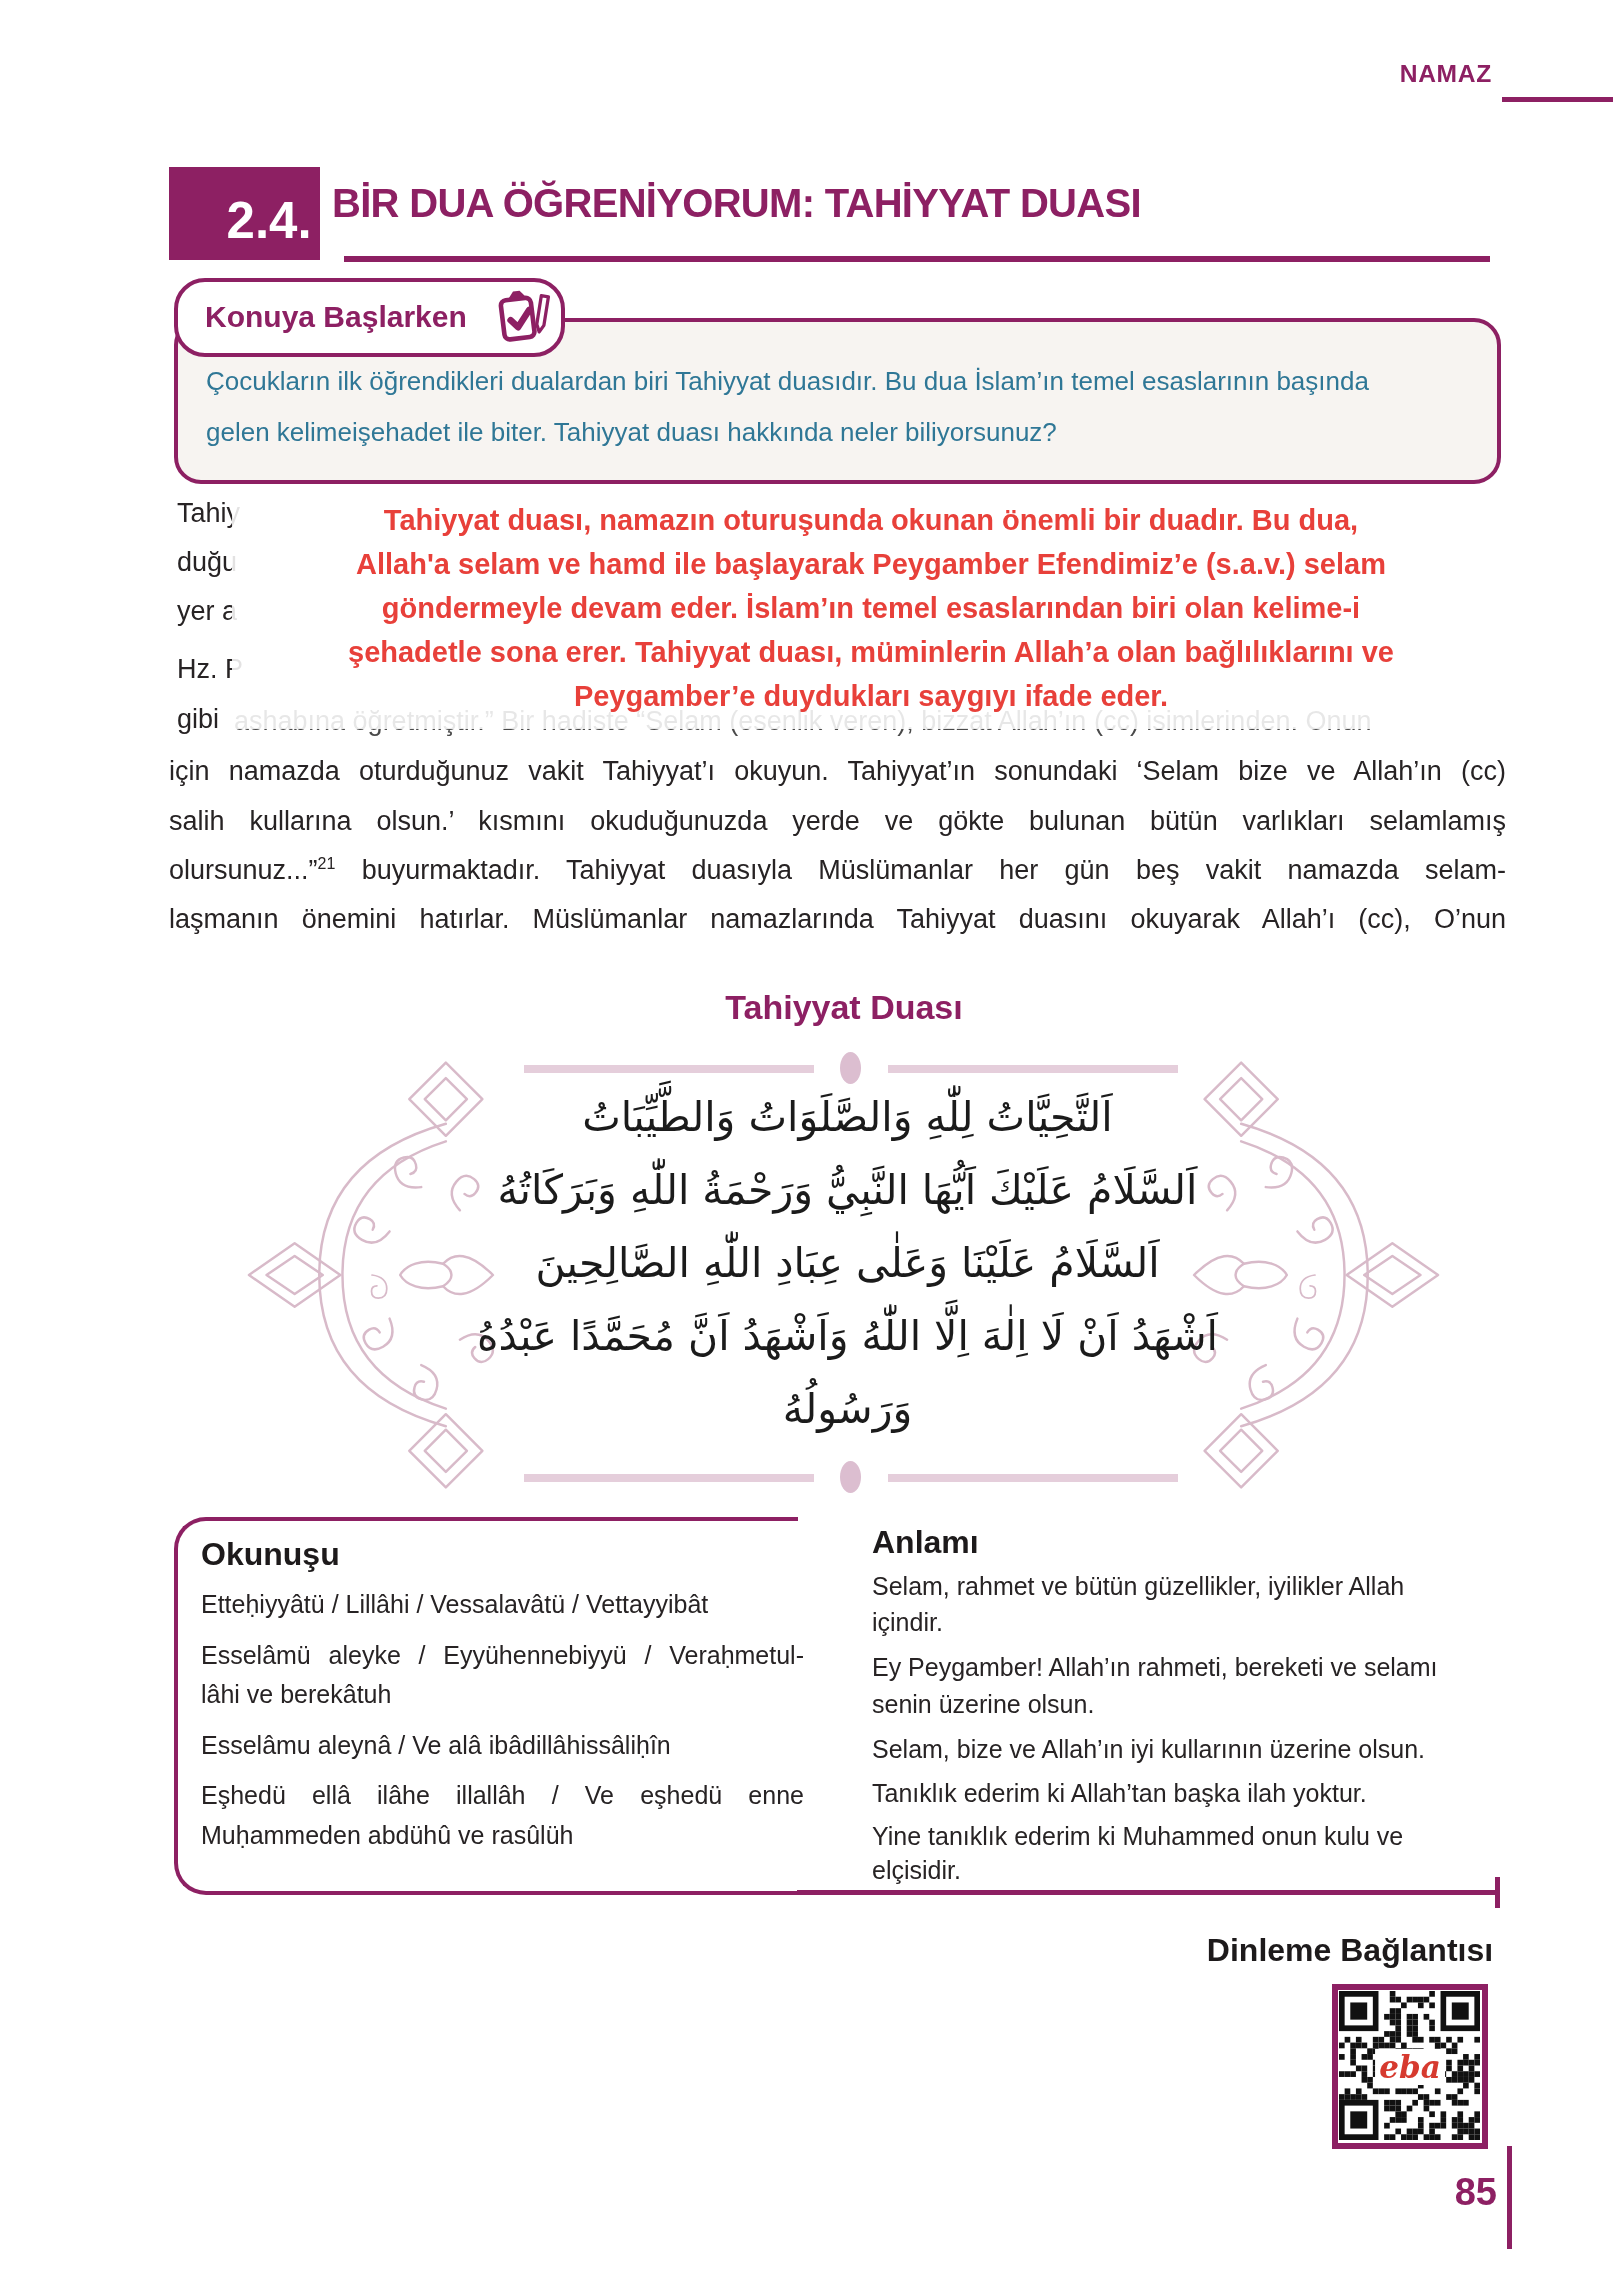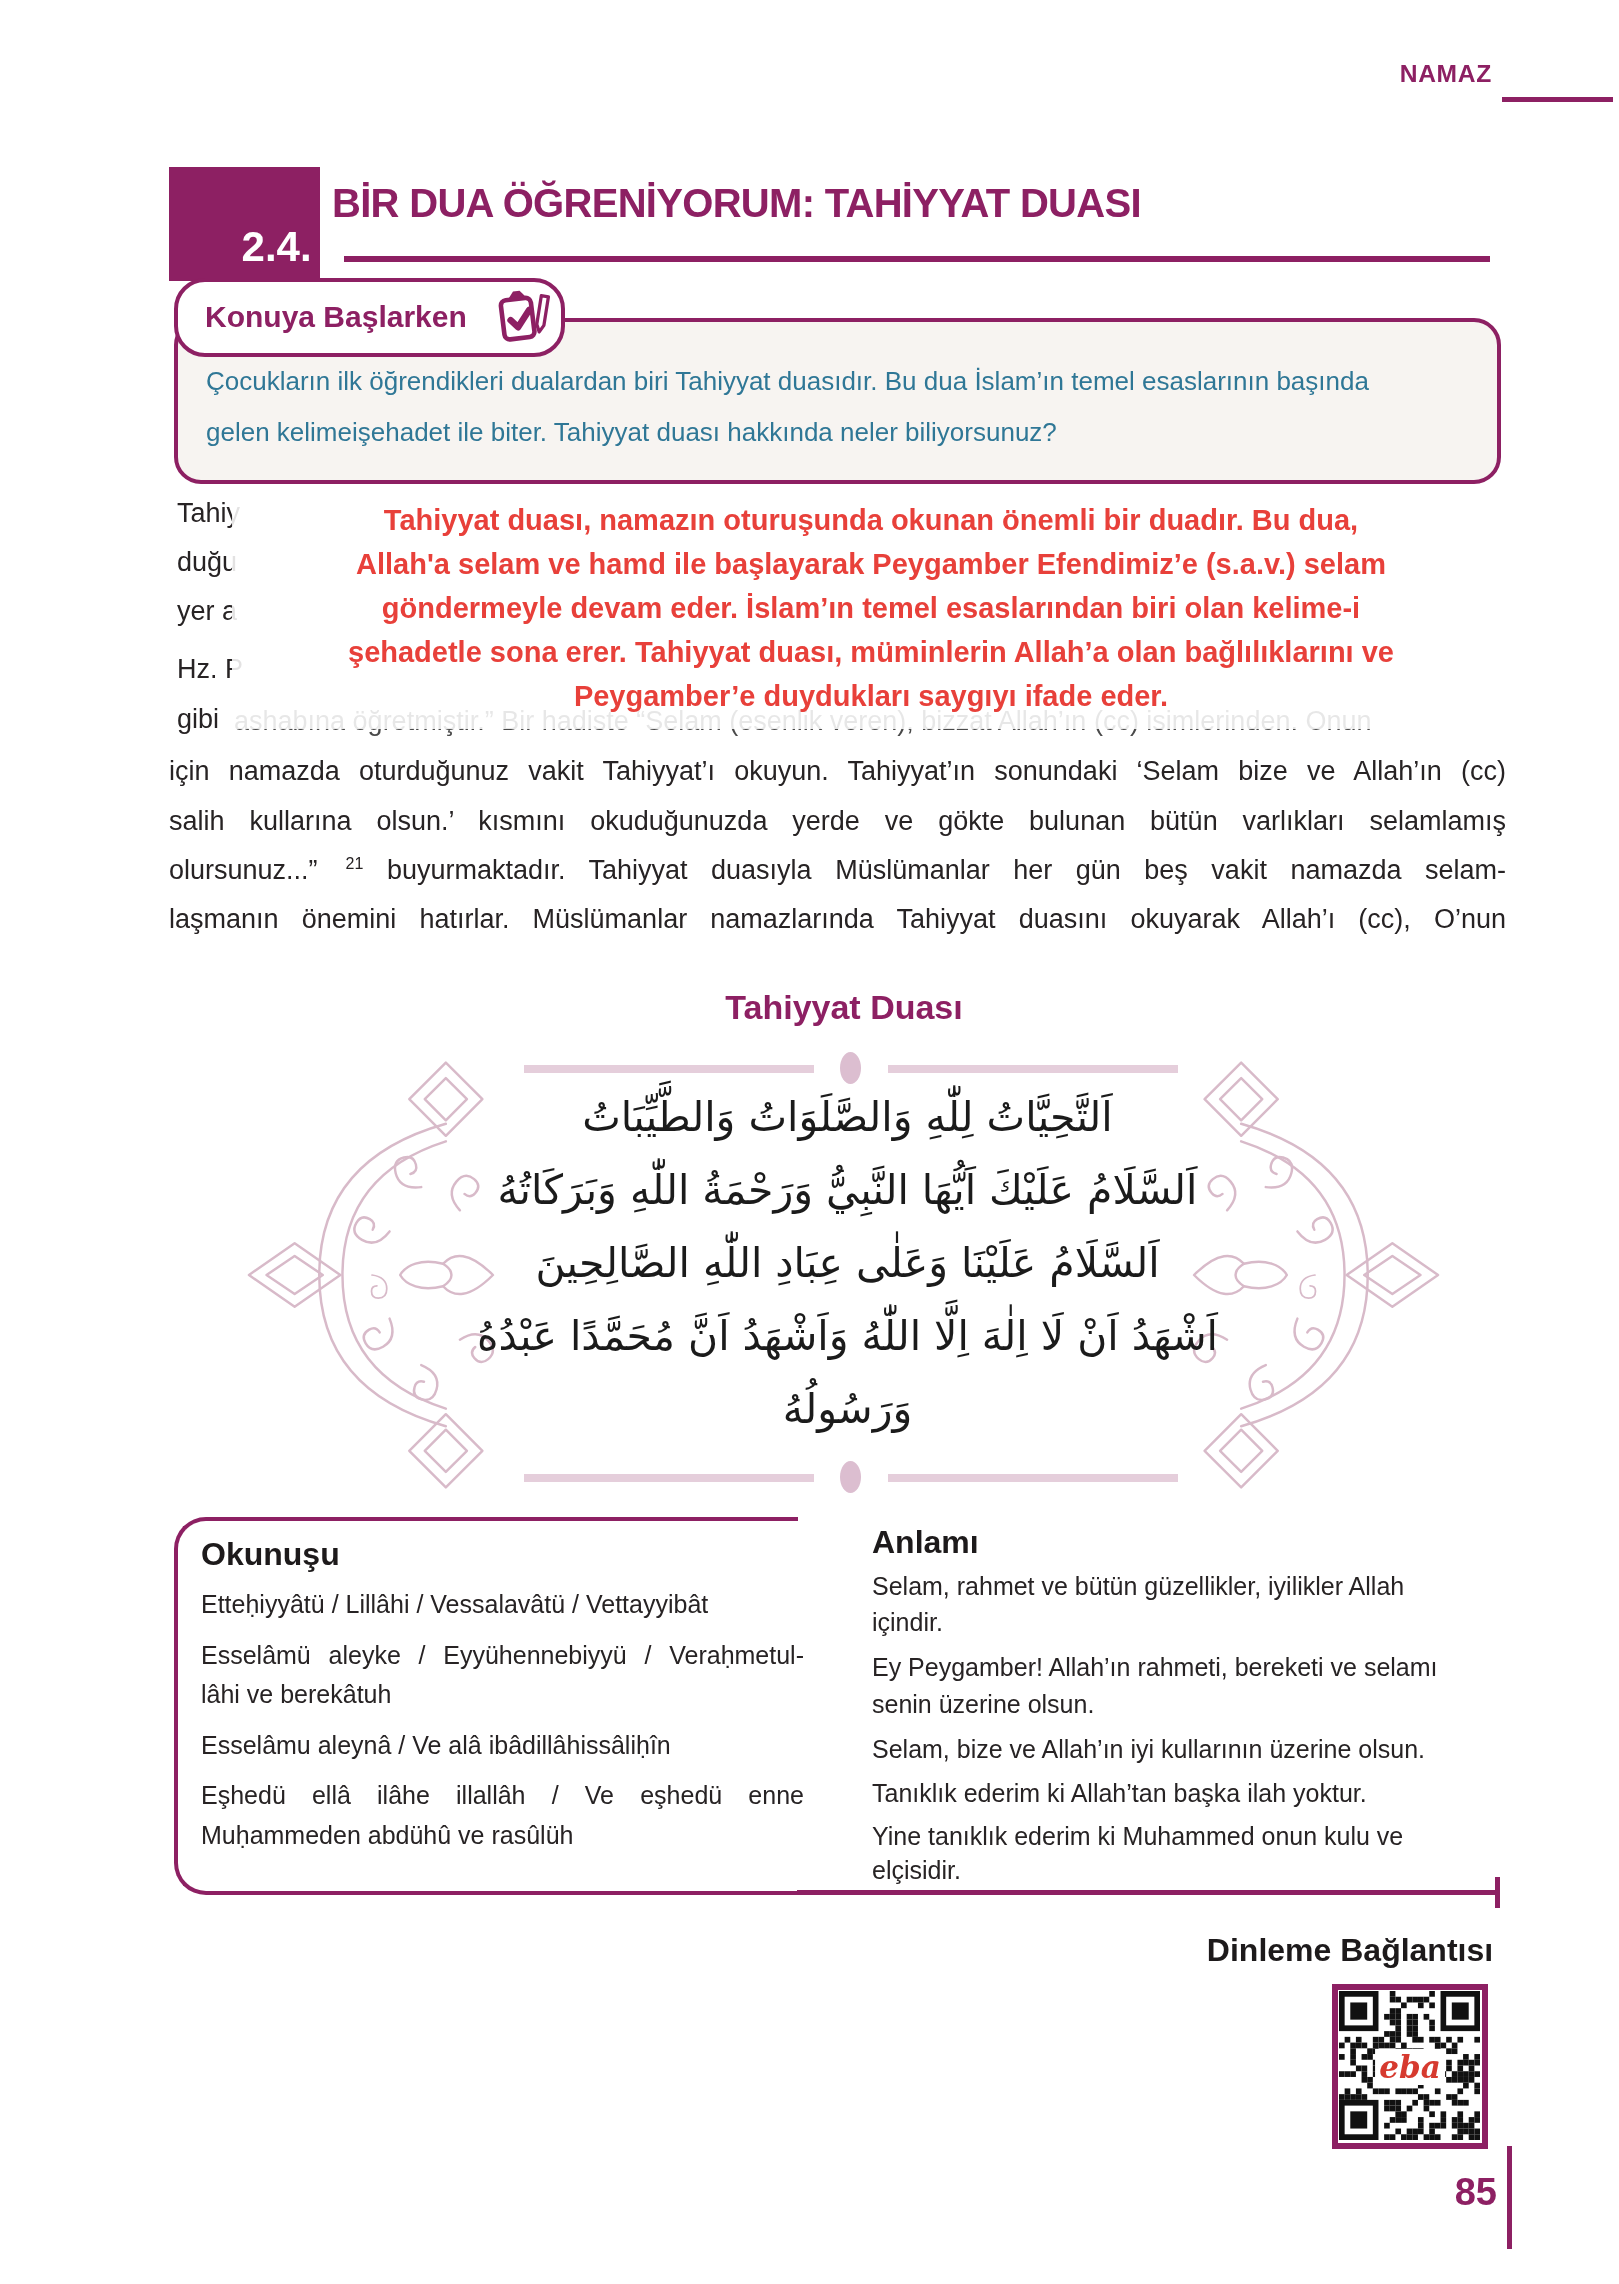--- a/index.html
+++ b/index.html
@@ -5,41 +5,41 @@
   html,body{margin:0;padding:0;background:#e9e9e9;}
   .page{
     position:relative;width:1620px;height:2284px;background:#ffffff;
     font-family:"Liberation Sans",sans-serif;color:#272324;overflow:hidden;margin:0 auto;
   }
   .abs{position:absolute;}
   
   .namaz{top:60px;right:128px;font-weight:bold;font-size:24.6px;letter-spacing:0.7px;color:#8d2063;}
   .namaz-rule{top:97px;left:1502px;width:111px;height:4.9px;background:#8d2063;}
   
-  .sec-num{left:169px;top:167px;width:151px;height:114px;background:#8d2063;color:#fff;
+  .sec-num{left:169px;top:167px;width:151px;height:93px;background:#8d2063;color:#fff;
     display:flex;align-items:flex-end;justify-content:flex-end;padding:0 8.4px 9.8px 0;box-sizing:border-box;
-    font-weight:bold;font-size:42px;}
+    font-weight:bold;font-size:51px;}
   .sec-title{left:332px;top:181px;font-weight:bold;font-size:40px;letter-spacing:-0.7px;color:#8d2063;white-space:nowrap;}
   .title-rule{left:344px;top:256px;width:1146px;height:6.3px;background:#8d2063;}
   
   .tab{left:174px;top:278px;width:391px;height:79px;background:#fff;border:4.2px solid #8d2063;
     border-radius:31px;z-index:3;box-sizing:border-box;}
   .tab-label{position:absolute;left:27px;top:0;height:62px;line-height:70px;
     font-weight:bold;font-size:30px;color:#8d2063;white-space:nowrap;}
   .tab-icon{position:absolute;right:9.8px;top:5.6px;width:59px;height:59px;}
   .intro-box{left:174px;top:318px;width:1327px;height:166px;background:#f7f4f1;border:4.2px solid #8d2063;
     border-radius:27px;z-index:2;box-sizing:border-box;}
   .intro-text{position:absolute;left:28px;top:34px;font-size:26px;line-height:51px;color:#2f7796;white-space:nowrap;}
   
   .body-block{left:169px;top:485px;width:1337px;height:492px;font-size:27px;}
   .frag{position:absolute;left:0;white-space:nowrap;margin-left:8px;}
   .ghost{position:absolute;left:65px;top:221px;width:1265px;color:#4a4a4a;white-space:nowrap;overflow:hidden;z-index:1;}
   .bline{position:absolute;left:0;width:1337px;text-align:justify;text-align-last:justify;}
   .bline.last{text-align:left;text-align-last:left;}
-  .bline sup{font-size:16px;margin-left:28px;}
+  .bline sup{font-size:16px;}
   .overlay{position:absolute;left:63px;top:4.2px;width:1278px;height:240px;background:rgba(255,255,255,0.87);z-index:2;}
   .red-line{text-align:center;font-weight:bold;font-size:29px;line-height:44px;color:#e8403a;white-space:nowrap;}
   .overlay .red-line:first-child{margin-top:8.4px;}
   
   .dua-title{left:169px;top:988px;width:1350px;text-align:center;font-weight:bold;font-size:34px;color:#8d2063;}
   .divider{left:524px;width:654px;height:32px;}
   .divider .bar{position:absolute;top:12.7px;width:290px;height:8.4px;background:#e5cedb;}
   .divider .bar.r{right:0;}
   .divider .dot{position:absolute;left:316px;top:0;width:21px;height:32px;border-radius:50%;background:#dcbed0;}
   .orn{width:254px;height:436px;}

